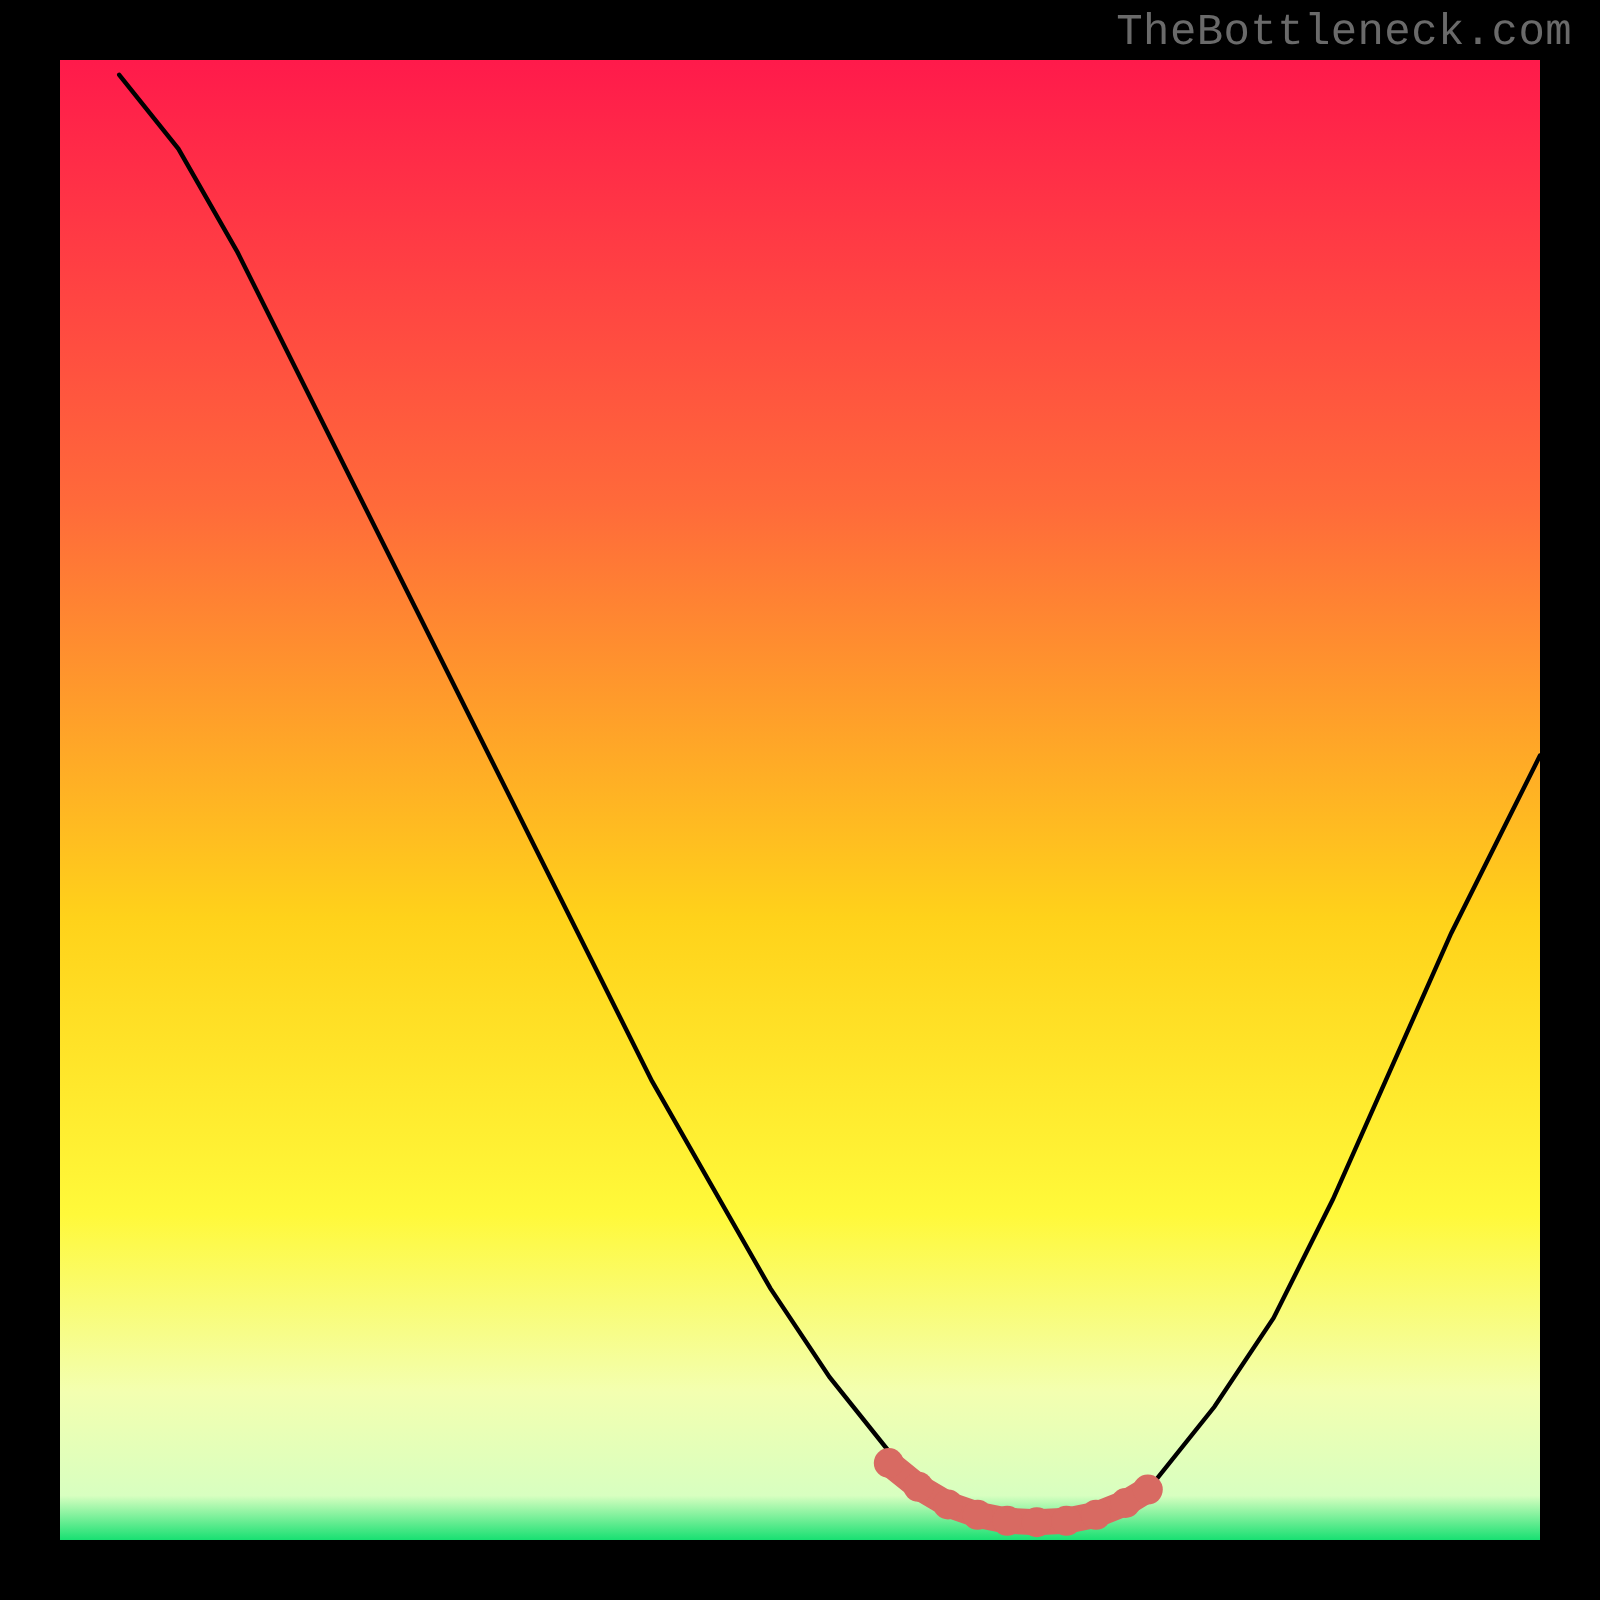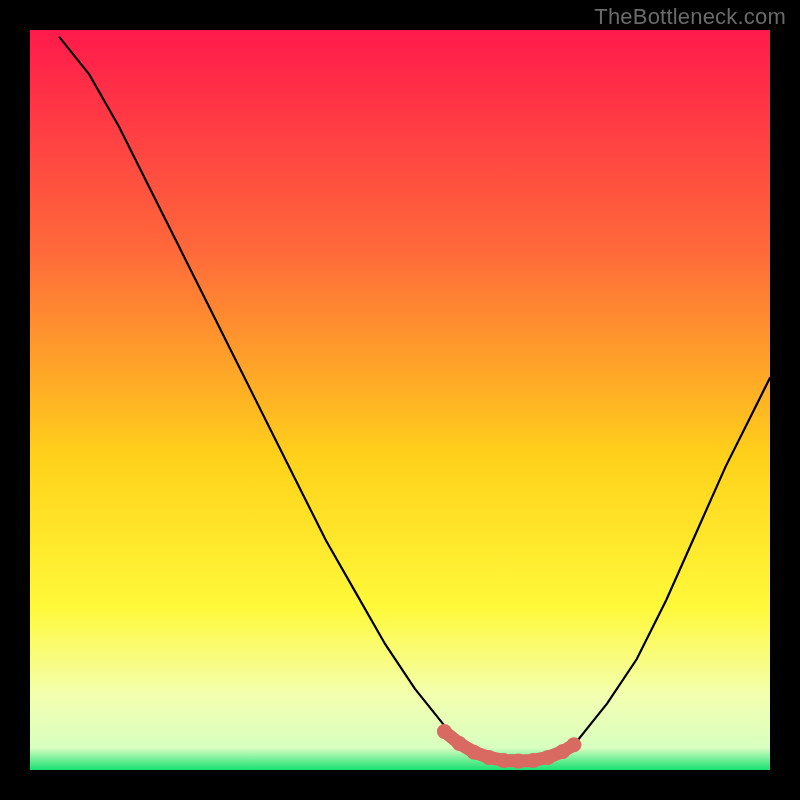--- a/index.html
+++ b/index.html
@@ -30,21 +30,21 @@
     position: absolute;
     left: 0;
     top: 0;
     width: 100%;
     height: 100%;
   }
   .watermark {
     position: absolute;
     top: 4px;
     right: 14px;
-    font-family: Liberation Sans, sans-serif;
+    font-family: Liberation Mono, monospace;
     font-size: 22px;
     color: #6a6a6a;
     letter-spacing: 0.2px;
     user-select: none;
   }
   svg.curves {
     position: absolute;
     left: 0;
     top: 0;
     width: 100%;

